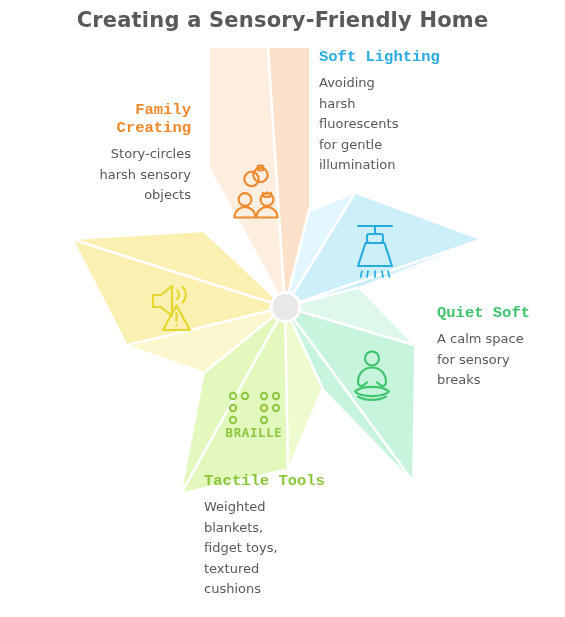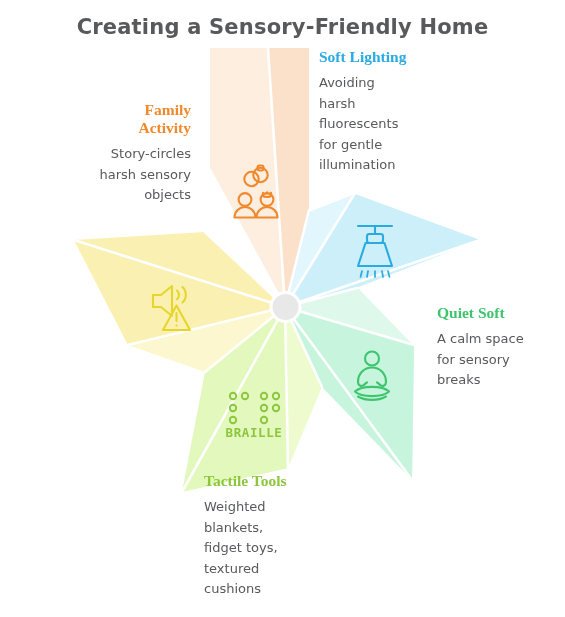--- a/index.html
+++ b/index.html
@@ -6,33 +6,33 @@
   body{
     width:565px;height:617px;
     background:#ffffff;
     font-family:"DejaVu Sans", sans-serif;
     overflow:hidden;
     position:relative;
   }
   #stage{position:absolute;left:0;top:0;width:565px;height:617px;}
 
   .title{
-    position:absolute;left:0;top:15px;width:565px;
+    position:absolute;left:0;top:8px;width:565px;
     text-align:center;
     font-family:"DejaVu Sans", sans-serif;
     font-size:21px;font-weight:bold;
     letter-spacing:0.2px;
     color:#58595B;
   }
 
   svg.wheel{position:absolute;left:0;top:0;width:565px;height:617px;pointer-events:none;}
 
   .blk{position:absolute;}
   .hd{
-    font-family:Liberation Serif, serif;
+    font-family:Liberation Mono, monospace;
     font-size:15.5px;font-weight:bold;
     line-height:18px;
     margin:0 0 7px 0;
   }
   .bd{
     font-family:"DejaVu Sans", sans-serif;
     font-size:13px;
     line-height:20.5px;
     color:#58595B;
     margin:0;
@@ -170,21 +170,21 @@
     <div class="hd" id="h-soft">Soft Lighting</div>
     <div class="bd">Avoiding
 harsh
 fluorescents
 for gentle
 illumination</div>
   </div>
 
   <div class="blk" id="b-family">
     <div class="hd" id="h-family" style="white-space:pre-line">Family
-Activity</div>
+Creating</div>
     <div class="bd">Story-circles
 harsh sensory
 objects</div>
   </div>
 
   <div class="blk" id="b-quiet">
     <div class="hd" id="h-quiet">Quiet Soft</div>
     <div class="bd">A calm space
 for sensory
 breaks</div>

